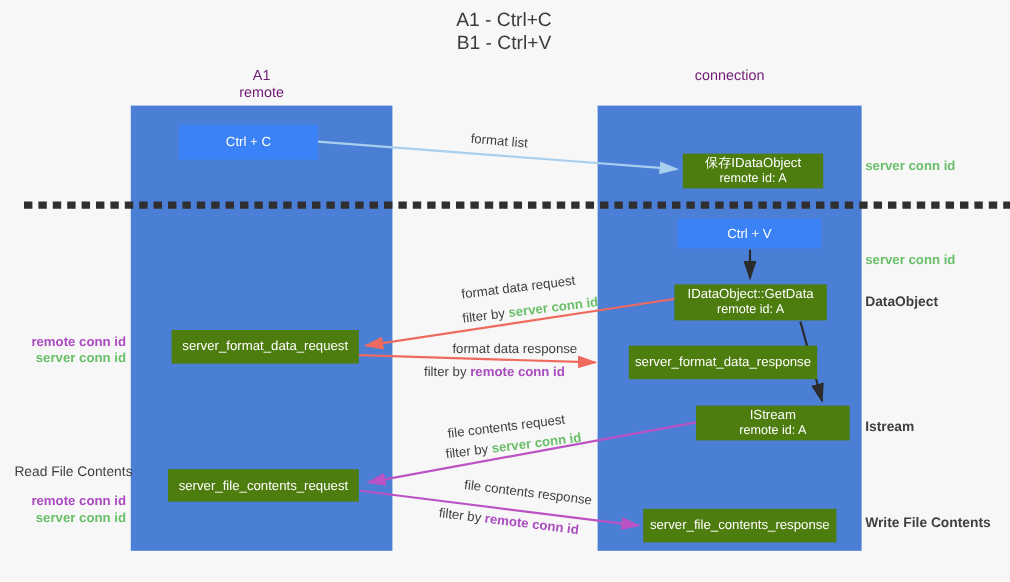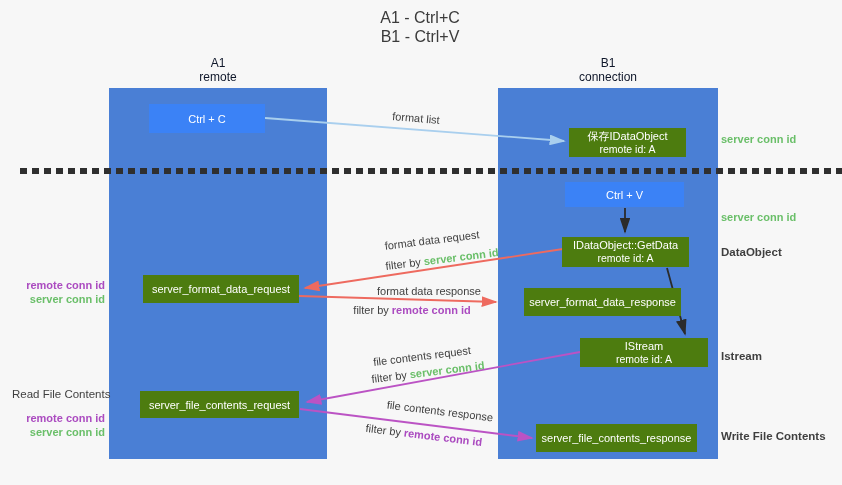--- a/index.html
+++ b/index.html
@@ -2,21 +2,21 @@
 <html><head>
 <meta charset="utf-8">
 <style>
   html,body{margin:0;padding:0;}
   body{background:#f7f7f7;font-family:"Liberation Sans",sans-serif;}
   .canvas{position:relative;width:842px;height:485px;background:#f7f7f7;overflow:hidden;margin-left:12px;}
 
   .title{position:absolute;left:0;top:8px;width:842px;text-align:center;
          transform:translateX(-13px);font-size:16px;line-height:19px;color:#3b3b3b;}
 
-  .lane-header{position:absolute;text-align:center;font-size:12px;line-height:14px;color:#0f172a;}
+  .lane-header{position:absolute;text-align:center;font-size:12px;line-height:14px;color:#701a75;}
   .lane{position:absolute;background:#4a7fd5;z-index:1;}
 
   .arrows{position:absolute;left:0;top:0;z-index:2;pointer-events:none;}
 
   .node{position:absolute;z-index:3;display:flex;flex-direction:column;justify-content:center;
         align-items:center;color:#fff;text-align:center;}
   .node.orange{background:#4d7c0f;}
   .node.green{background:#3b82f6;}
   .node .l1{font-size:11px;line-height:13px;}
   .node .l2{font-size:10.5px;line-height:13px;}
@@ -42,21 +42,20 @@
   <div class="title">
     <div>A1 - Ctrl+C</div>
     <div>B1 - Ctrl+V</div>
   </div>
 
   <div class="lane-header" style="left:97px;top:56px;width:218px;">
     <div>A1</div>
     <div>remote</div>
   </div>
   <div class="lane-header" style="left:486px;top:56px;width:220px;">
-    <div>B1</div>
     <div>connection</div>
   </div>
 
   <div class="lane" style="left:97px;top:88px;width:218px;height:371px;"></div>
   <div class="lane" style="left:486px;top:88px;width:220px;height:371px;"></div>
 
   <svg class="arrows" width="842" height="485" viewBox="0 0 842 485">
     <defs>
       <marker id="mBlue" markerWidth="9" markerHeight="6" refX="8" refY="3" orient="auto">
         <path d="M0,0 L9,3 L0,6 Z" fill="#a9cfee"></path>

